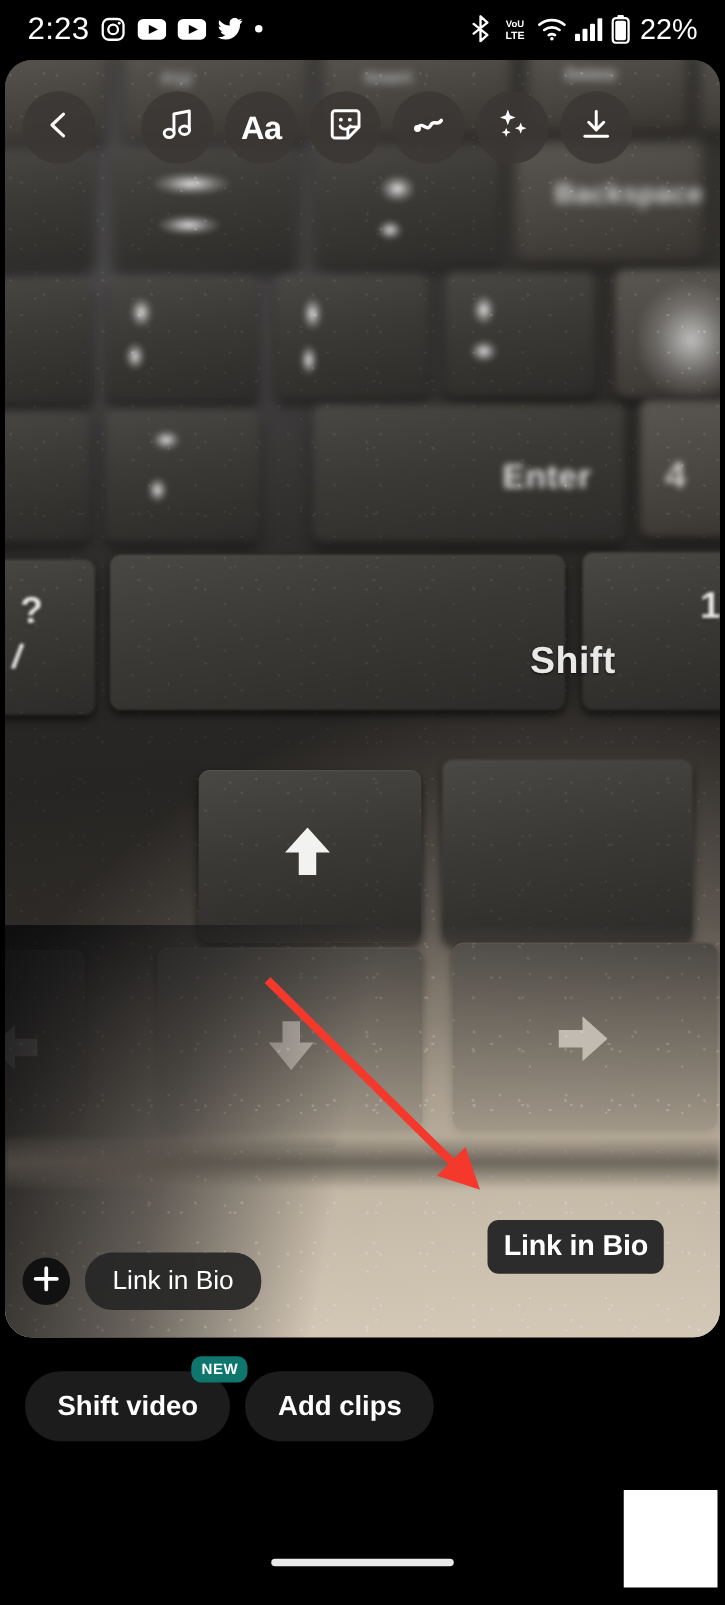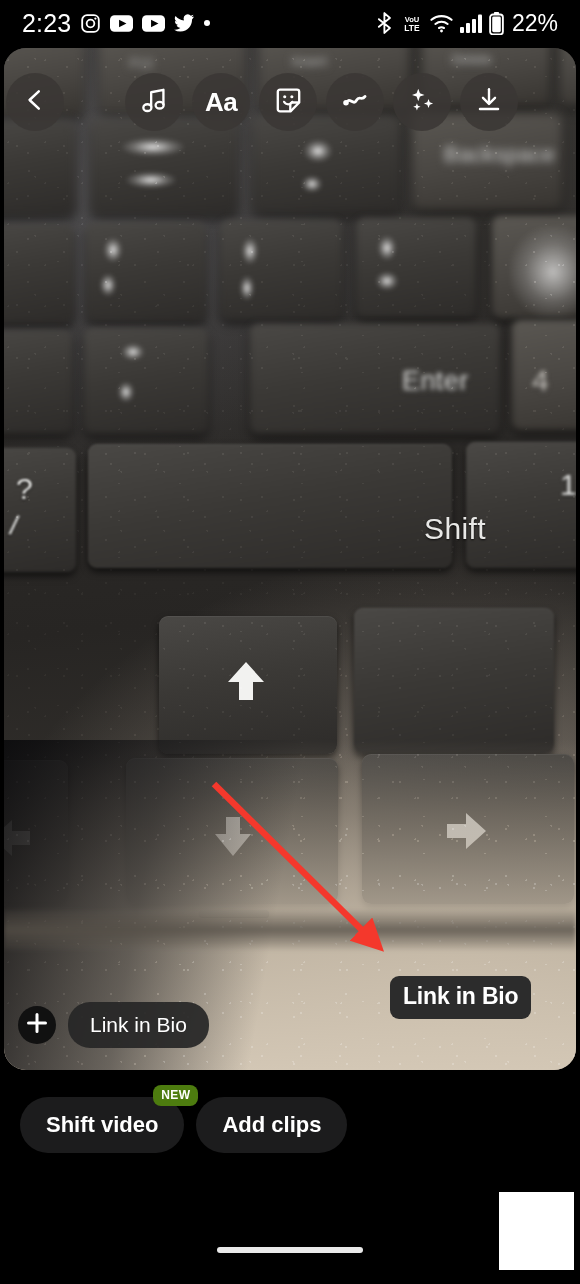--- a/index.html
+++ b/index.html
@@ -41,21 +41,21 @@
   }
   .key{
     position:absolute; border-radius:9px;
     background:linear-gradient(170deg,#4a4845 0%,#3b3936 45%,#2d2b29 100%);
     box-shadow:0 4px 7px rgba(0,0,0,.62), inset 0 1px 0 rgba(255,255,255,.06);
   }
   .key.lit{ background:linear-gradient(170deg,#5a5752 0%,#4a4743 50%,#373430 100%); }
   .key.blur{ filter:blur(3.2px); }
   .key.blur2{ filter:blur(5px); }
   .klabel{
-    position:absolute; color:#e8e8e6; font-size:21px; font-weight:400;
+    position:absolute; color:#e8e8e6; font-size:21px; font-weight:700;
     letter-spacing:.4px; text-shadow:0 1px 2px rgba(0,0,0,.8);
   }
   .klabel.sm{ font-size:13px; }
   .klabel.blur{ filter:blur(2.6px); }
   .klabel.blur2{ filter:blur(4px); }
   .glare{
     position:absolute;
     background:radial-gradient(ellipse at center, rgba(255,255,255,.85) 0%, rgba(255,255,255,.25) 45%, rgba(255,255,255,0) 75%);
     filter:blur(2px);
   }
@@ -76,21 +76,21 @@
       radial-gradient(circle at 73% 18%, #fff 0 1px, transparent 1px),
       radial-gradient(circle at 88% 77%, #fff 0 1px, transparent 1px),
       radial-gradient(circle at 28% 85%, #fff 0 1px, transparent 1px),
       radial-gradient(circle at 62% 44%, #fff 0 1px, transparent 1px);
     background-size:37px 41px, 53px 47px, 43px 59px, 61px 37px, 47px 53px, 39px 43px;
   }
 
   
   .toolbar{
     position:absolute; left:0; top:14px; width:516px; height:80px;
-    display:flex; align-items:center; padding:0 2px; gap:0;
+    display:flex; align-items:center; padding:0 14px; gap:0;
   }
   .tb-btn{
     width:58px; height:58px; border-radius:50%;
     background:rgba(58,55,52,.86);
     display:flex; align-items:center; justify-content:center;
     flex:0 0 auto; cursor:pointer;
   }
   .tb-spacer{ flex:1 1 auto; }
   .tb-group{ display:flex; gap:9px; }
   .aa{ color:#fff; font-size:26px; font-weight:600; letter-spacing:-.5px; }
@@ -129,21 +129,21 @@
   .pill{
     background:#1c1c1d; color:#fff;
     height:56px; border-radius:28px;
     display:flex; align-items:center; justify-content:center;
     padding:0 26px; font-size:22px; font-weight:600;
     position:relative; cursor:pointer; white-space:nowrap;
   }
   .pill + .pill{ margin-left:12px;text-align:right; }
   .new-badge{
     position:absolute; top:-12px; right:-14px;
-    background:#4d7c0f; color:#fff;
+    background:#0f766e; color:#fff;
     font-size:12px; font-weight:700; letter-spacing:.4px;
     padding:3px 8px 4px; border-radius:8px;
   }
   .next-btn{
     margin-left:auto;
     background:#0a93f5; color:#fff;
     height:62px; border-radius:31px;
     display:flex; align-items:center; gap:11px;
     padding:0 30px; font-size:23px; font-weight:600; cursor:pointer;
   }

